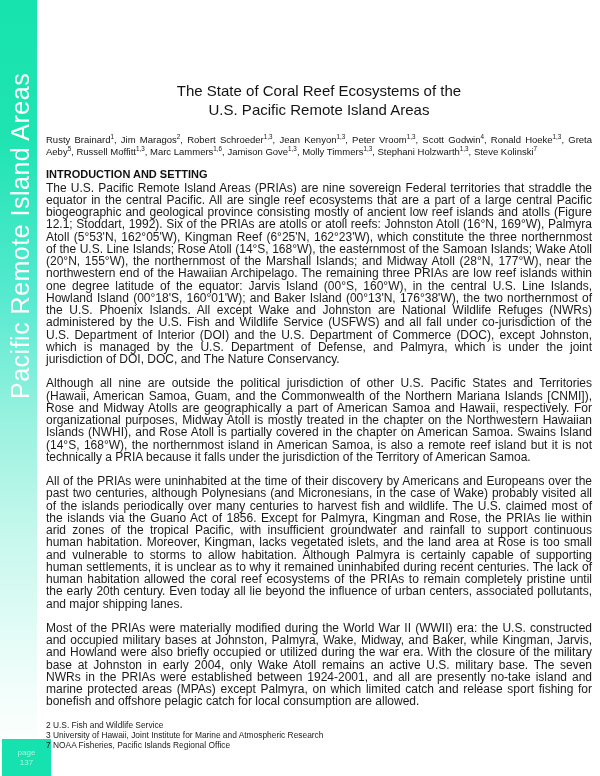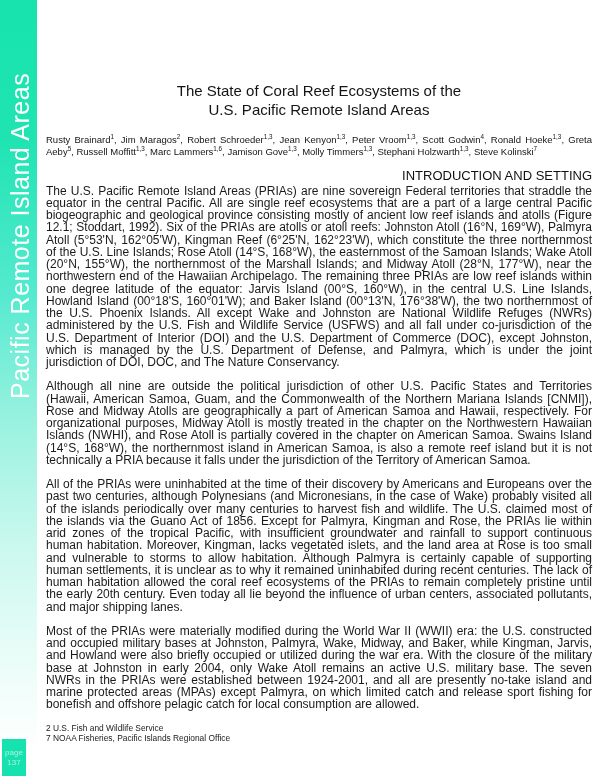--- a/index.html
+++ b/index.html
@@ -22,21 +22,21 @@
   .sidebar-title {
     position: absolute; left: 6px; top: 399px;
     width: 380px; height: 30px;
     transform: rotate(-90deg); transform-origin: 0 0;
     font-size: 25px; letter-spacing: 0.5px;
     color: #ffffff; white-space: nowrap;
   }
 
   
   .page-badge {
-    position: absolute; left: 2px; top: 739px; width: 24px; height: 37px;
+    position: absolute; left: 2px; top: 739px; width: 49px; height: 37px;
     background: #15e2ae;
     display: flex; flex-direction: column; align-items: center; justify-content: center;
     color: #a9f4de; font-size: 8px; line-height: 9.5px;
   }
 
   
   .content { position: absolute; left: 46px; top: 0; width: 546px; margin-top: 48px; }
 
   .title {
     margin-top: 33px;
@@ -44,21 +44,21 @@
     font-size: 15px; line-height: 19px; color: #141414;
   }
   .authors {
     margin: 15px 0 0 0;
     font-size: 9.5px; line-height: 11.8px;
     text-align: justify; color: #141414;
   }
   .authors sup { font-size: 6.3px; line-height: 0; }
   .heading {
     margin: 10px 0 2px 0;
-    font-size: 13px; font-weight: normal; color: #111111; text-align: right;
+    font-size: 11px; font-weight: bold; color: #111111;
   }
   .para {
     margin: 0 0 12px 0;
     font-size: 12px; line-height: 12.25px;
     text-align: justify; color: #1a1a1a;
   }
   .footnotes { margin-top: 1px; }
   .footnote {
     font-size: 8.4px; line-height: 10.3px; color: #1a1a1a;
     text-align: left;
@@ -91,18 +91,19 @@
 
     <div>
         <p class="para">The U.S. Pacific Remote Island Areas (PRIAs) are nine sovereign Federal territories that straddle the equator in the central Pacific.  All are single reef ecosystems that are a part of a large central Pacific biogeographic and geological province consisting mostly of ancient low reef islands and atolls (Figure 12.1; Stoddart, 1992).  Six of the PRIAs are atolls or atoll reefs: Johnston Atoll (16°N, 169°W), Palmyra Atoll (5°53'N, 162°05'W), Kingman Reef (6°25'N, 162°23'W), which constitute the three northernmost of the U.S. Line Islands; Rose Atoll (14°S, 168°W), the easternmost of the Samoan Islands; Wake Atoll (20°N, 155°W), the northernmost of the Marshall Islands; and Midway Atoll (28°N, 177°W), near the northwestern end of the Hawaiian Archipelago. The remaining three PRIAs are low reef islands within one degree latitude of the equator: Jarvis Island (00°S, 160°W), in the central U.S. Line Islands, Howland Island (00°18'S, 160°01'W); and Baker Island (00°13'N, 176°38'W), the two northernmost of the U.S. Phoenix Islands.  All except Wake and Johnston are National Wildlife Refuges (NWRs) administered by the U.S. Fish and Wildlife Service (USFWS) and all fall under co-jurisdiction of the U.S. Department of Interior (DOI) and the U.S. Department of Commerce (DOC), except Johnston, which is managed by the U.S. Department of Defense, and Palmyra, which is under the joint jurisdiction of DOI, DOC, and The Nature Conservancy.</p>
         <p class="para">Although all nine are outside the political jurisdiction of other U.S. Pacific States and Territories (Hawaii, American Samoa, Guam, and the Commonwealth of the Northern Mariana Islands [CNMI]), Rose and Midway Atolls are geographically a part of American Samoa and Hawaii, respectively.  For organizational purposes, Midway Atoll is mostly treated in the chapter on the Northwestern Hawaiian Islands (NWHI), and Rose Atoll is partially covered in the chapter on American Samoa. Swains Island (14°S, 168°W), the northernmost island in American Samoa, is also a remote reef island but it is not technically a PRIA because it falls under the jurisdiction of the Territory of American Samoa.</p>
         <p class="para">All of the PRIAs were uninhabited at the time of their discovery by Americans and Europeans over the past two centuries, although Polynesians (and Micronesians, in the case of Wake) probably visited all of the islands periodically over many centuries to harvest fish and wildlife.  The U.S. claimed most of the islands via the Guano Act of 1856.  Except for Palmyra, Kingman and Rose, the PRIAs lie within arid zones of the tropical Pacific, with insufficient groundwater and rainfall to support continuous human habitation.  Moreover, Kingman, lacks vegetated islets, and the land area at Rose is too small and vulnerable to storms to allow habitation.  Although Palmyra is certainly capable of supporting human settlements, it is unclear as to why it remained uninhabited during recent centuries.  The lack of human habitation allowed the coral reef ecosystems of the PRIAs to remain completely pristine until the early 20th century.  Even today all lie beyond the influence of urban centers, associated pollutants, and major shipping lanes.</p>
         <p class="para">Most of the PRIAs were materially modified during the World War II (WWII) era: the U.S. constructed and occupied military bases at Johnston, Palmyra, Wake, Midway, and Baker, while Kingman, Jarvis, and Howland were also briefly occupied or utilized during the war era.  With the closure of the military base at Johnston in early 2004, only Wake Atoll remains an active U.S. military base.  The seven NWRs in the PRIAs were established between 1924-2001, and all are presently no-take island and marine protected areas (MPAs) except Palmyra, on which limited catch and release sport fishing for bonefish and offshore pelagic catch for local consumption are allowed.</p>
       </div>
 
     <div class="footnotes">
         <div class="footnote">2 U.S. Fish and Wildlife Service</div>
+        <div class="footnote">3 University of Hawaii, Joint Institute for Marine and Atmospheric Research</div>
         <div class="footnote">7 NOAA Fisheries, Pacific Islands Regional Office</div>
       </div>
 
   </div>
 
 </div>
 
 </body></html>

